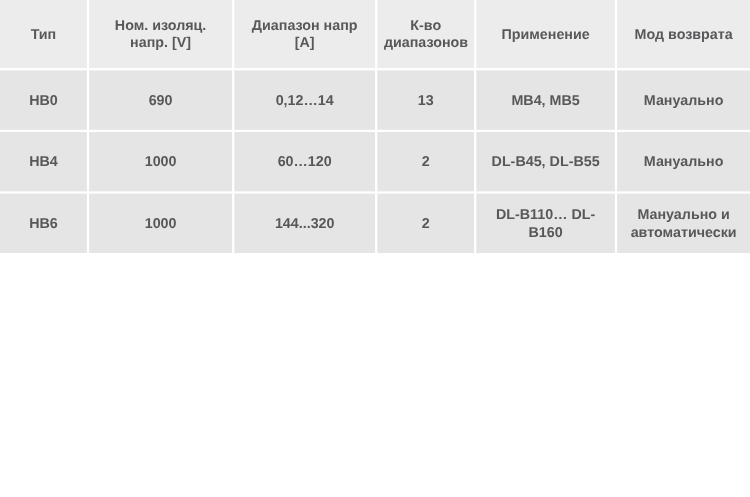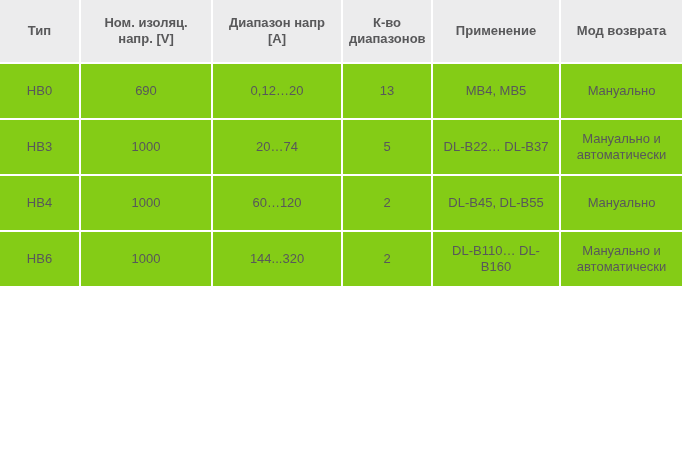--- a/index.html
+++ b/index.html
@@ -29,23 +29,23 @@
   th:last-child, td:last-child {
     border-right: none;
   }
   thead th {
     background: #ececed;
     font-size: 13px;
     font-weight: bold;
     height: 54px;
   }
   tbody td {
-    background: #84cc16;
+    background: #e5e5e5;
     font-size: 13px;
-    font-weight: normal;
+    font-weight: bold;
     height: 46px;
   }
   tbody tr:last-child td {
     border-bottom: none;
   }
   col.c0 { width: 80px; }
   col.c1 { width: 132px; }
   col.c2 { width: 130px; }
   col.c3 { width: 90px; }
   col.c4 { width: 128px; }
@@ -70,32 +70,24 @@
       <th>Диапазон напр [A]</th>
       <th>К-во диапазонов</th>
       <th>Применение</th>
       <th>Мод возврата</th>
     </tr>
   </thead>
   <tbody>
     <tr>
       <td>HB0</td>
       <td>690</td>
-      <td>0,12…20</td>
+      <td>0,12…14</td>
       <td>13</td>
       <td>MB4, MB5</td>
       <td>Мануально</td>
-    </tr>
-    <tr>
-      <td>HB3</td>
-      <td>1000</td>
-      <td>20…74</td>
-      <td>5</td>
-      <td>DL-B22… DL-B37</td>
-      <td>Мануально и автоматически</td>
     </tr>
     <tr>
       <td>HB4</td>
       <td>1000</td>
       <td>60…120</td>
       <td>2</td>
       <td>DL-B45, DL-B55</td>
       <td>Мануально</td>
     </tr>
     <tr>

